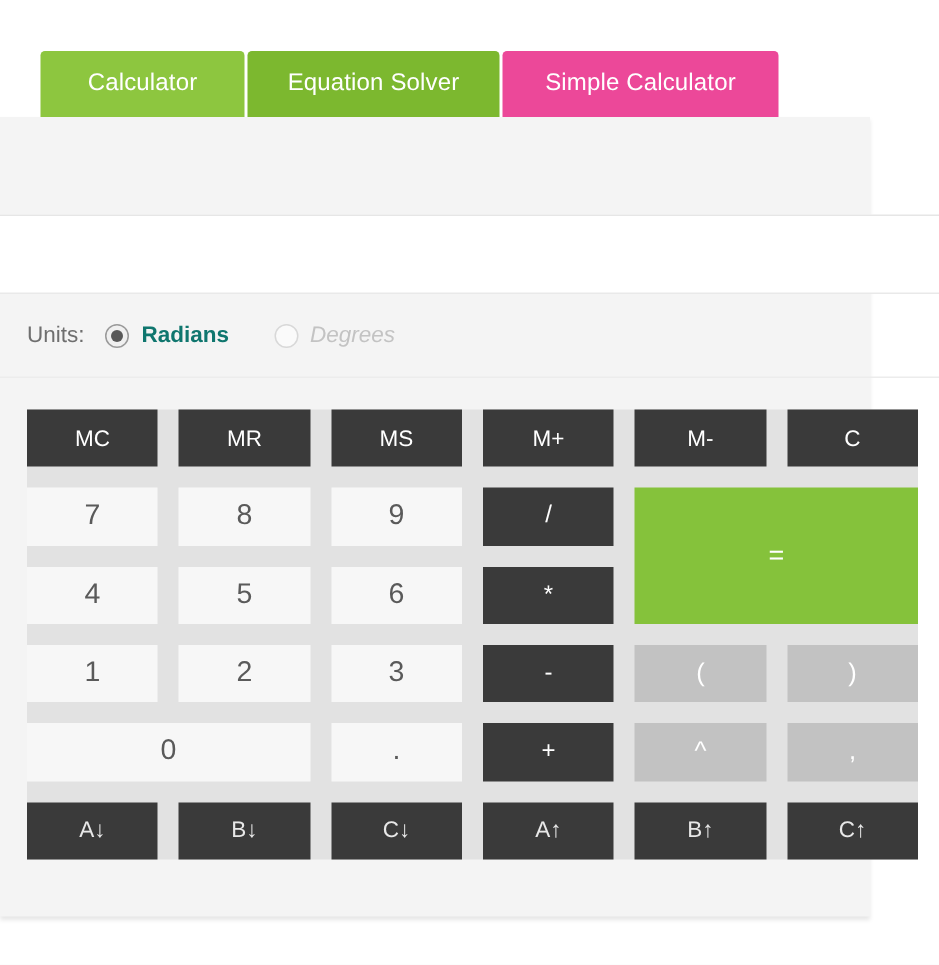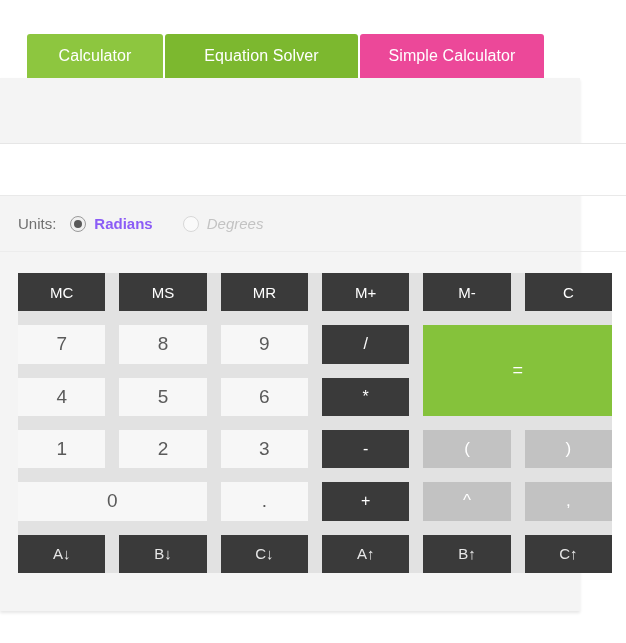--- a/index.html
+++ b/index.html
@@ -40,21 +40,21 @@
     cursor: pointer;
     border-radius: 3px 3px 0 0;
     user-select: none;
   }
   .tab.active {
     background: #8dc63f;
     width: 136px;
   }
   .tab.t2 {
     background: #7cb82f;
-    width: 193px;
+    width: 168px;
     margin-left: 2px;
   }
   .tab.t3 {
     background: #ec4899;
     width: 184px;
     margin-left: 2px;
   }
 
   
   .panel {
@@ -142,21 +142,21 @@
     height: 8px;
     border-radius: 50%;
     background: #595959;
   }
   .radio-opt.disabled .radio-dot {
     border-color: #d8d8d8;
     background: #fafafa;
   }
   .radio-text {
     font-size: 15px;
-    color: #8b5cf6;
+    color: #0f766e;
     font-weight: 700;
   }
   .radio-opt.disabled .radio-text {
     color: #c3c3c3;
     font-weight: 400;
     font-style: italic;
   }
 
   
   .keypad {
@@ -249,22 +249,22 @@
     </div>
 
     <div class="radio-opt disabled">
       <span class="radio-dot"></span>
       <span class="radio-text">Degrees</span>
     </div>
   </div>
 
   <div class="keypad">
       <div class="key dark">MC</div>
+      <div class="key dark">MR</div>
       <div class="key dark">MS</div>
-      <div class="key dark">MR</div>
       <div class="key dark">M+</div>
       <div class="key dark">M-</div>
       <div class="key dark">C</div>
       <div class="key num">7</div>
       <div class="key num">8</div>
       <div class="key num">9</div>
       <div class="key op">/</div>
       <div class="key equals">=</div>
       <div class="key num">4</div>
       <div class="key num">5</div>

